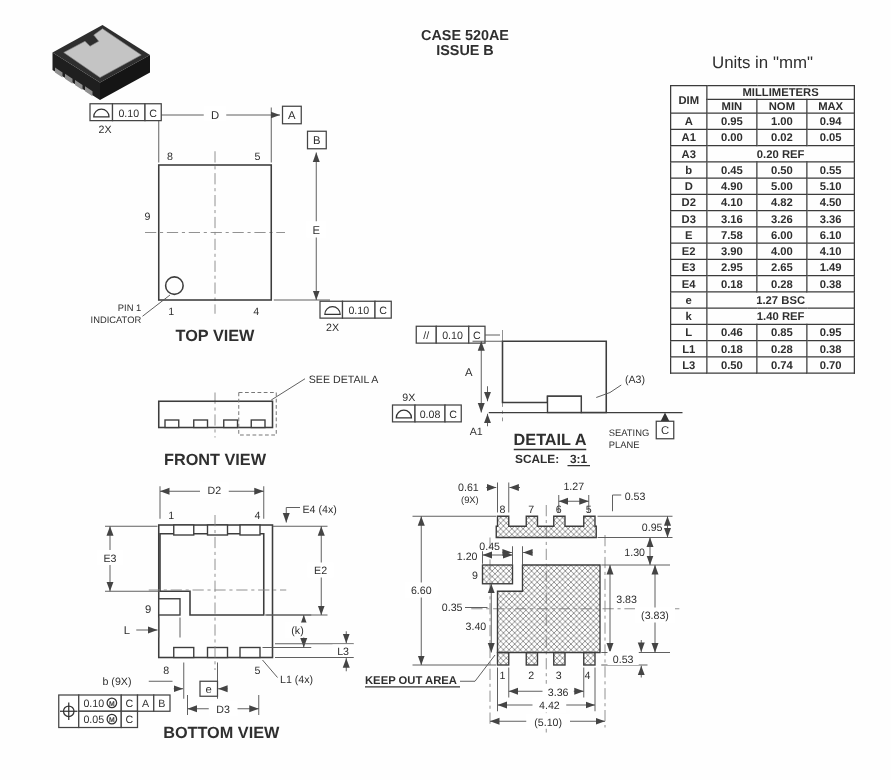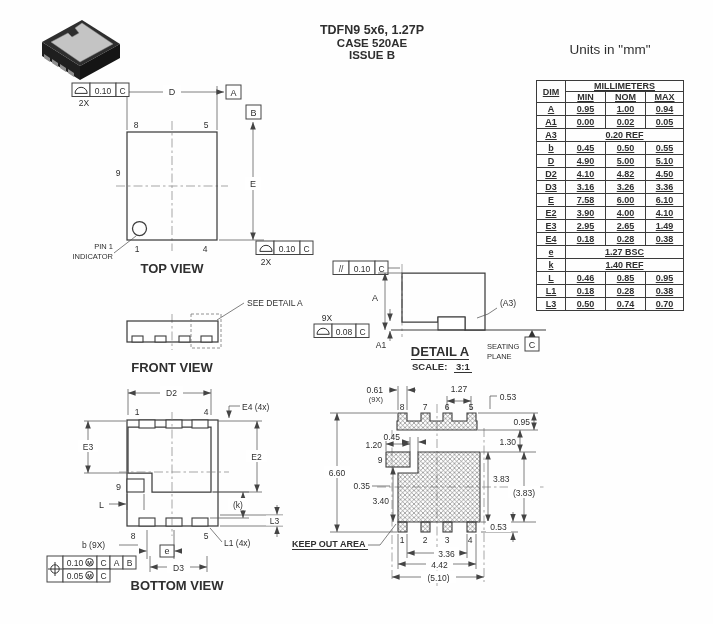--- a/index.html
+++ b/index.html
@@ -5,21 +5,21 @@
   html,body{margin:0;padding:0;background:#fff;}
   #page{position:relative;width:713px;height:624px;background:#fefefe;overflow:hidden;
         font-family:"Liberation Sans","DejaVu Sans",sans-serif;color:#2f2f2f;}
   #art{position:absolute;left:0;top:0;z-index:1;}
   .hdr{position:absolute;z-index:2;text-align:center;}
   #titleblock{left:302px;top:23px;width:140px;}
   #titleblock .l1{font-size:12.5px;font-weight:bold;}
   #titleblock .l2,#titleblock .l3{font-size:11.5px;font-weight:bold;}
   #unitslabel{left:547px;top:42px;width:126px;font-size:13.5px;}
   
-  #dimtable{position:absolute;left:536px;top:80px;z-index:2;border-collapse:collapse;table-layout:fixed;text-decoration:underline;}
+  #dimtable{position:absolute;left:536px;top:68px;z-index:2;border-collapse:collapse;table-layout:fixed;}
   #dimtable td{border:1px solid #3b3b3b;font-size:9px;font-weight:bold;text-align:center;
                padding:0;height:12px;line-height:12px;white-space:nowrap;}
   #dimtable tr.hr td{height:10px;line-height:10px;}
   
   .o{fill:none;stroke:#3d3d3d;stroke-width:1.25;}
   .ow{fill:#fff;stroke:#3d3d3d;stroke-width:1.1;}
   .d{fill:none;stroke:#555;stroke-width:.75;}
   .c{fill:none;stroke:#828282;stroke-width:.7;stroke-dasharray:9 3 2.5 3;}
   .h{fill:url(#hx);stroke:#3d3d3d;stroke-width:1.1;}
   .w{fill:#fff;}
@@ -342,21 +342,20 @@
     <text class="s8" x="402" y="543" text-anchor="middle">1</text>
     <text class="s8" x="425" y="543" text-anchor="middle">2</text>
     <text class="s8" x="447" y="543" text-anchor="middle">3</text>
     <text class="s8" x="470" y="543" text-anchor="middle">4</text>
     <text class="bld" x="292" y="547">KEEP OUT AREA</text>
     <line x1="292" y1="549.5" x2="368" y2="549.5" stroke="#333" stroke-width="1"></line>
   </g>
 </svg>
 
 <div class="hdr" id="titleblock">
-  <div class="l1">TDFN9 5x6, 1.27P</div>
   <div class="l2">CASE 520AE</div>
   <div class="l3">ISSUE B</div>
 </div>
 <div class="hdr" id="unitslabel">Units in "mm"</div>
 
 <table id="dimtable">
   <colgroup>
         <col style="width:29px">
         <col style="width:40px">
         <col style="width:40px">

